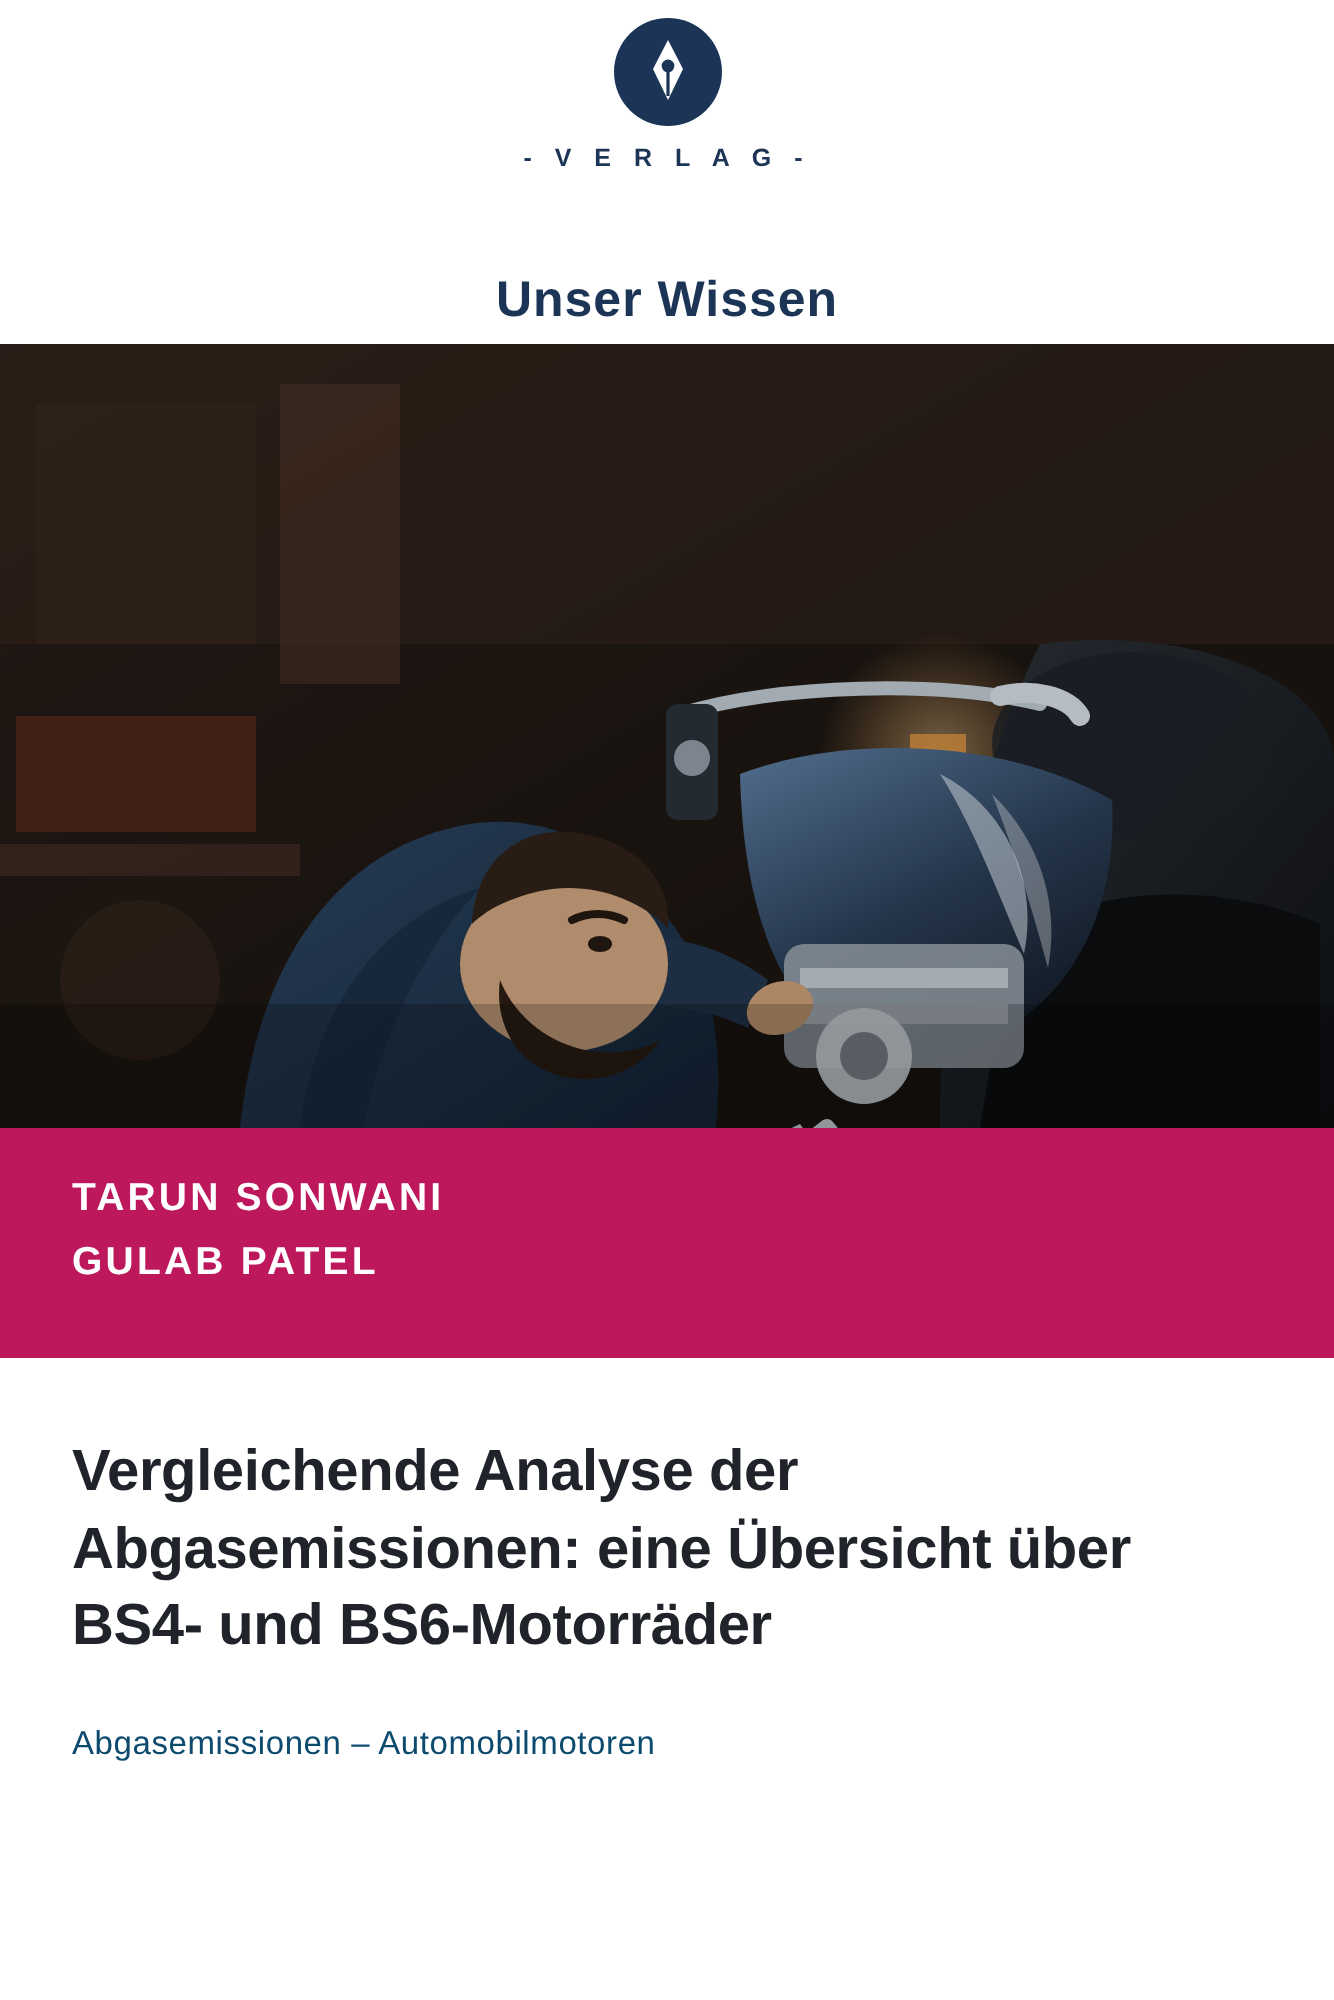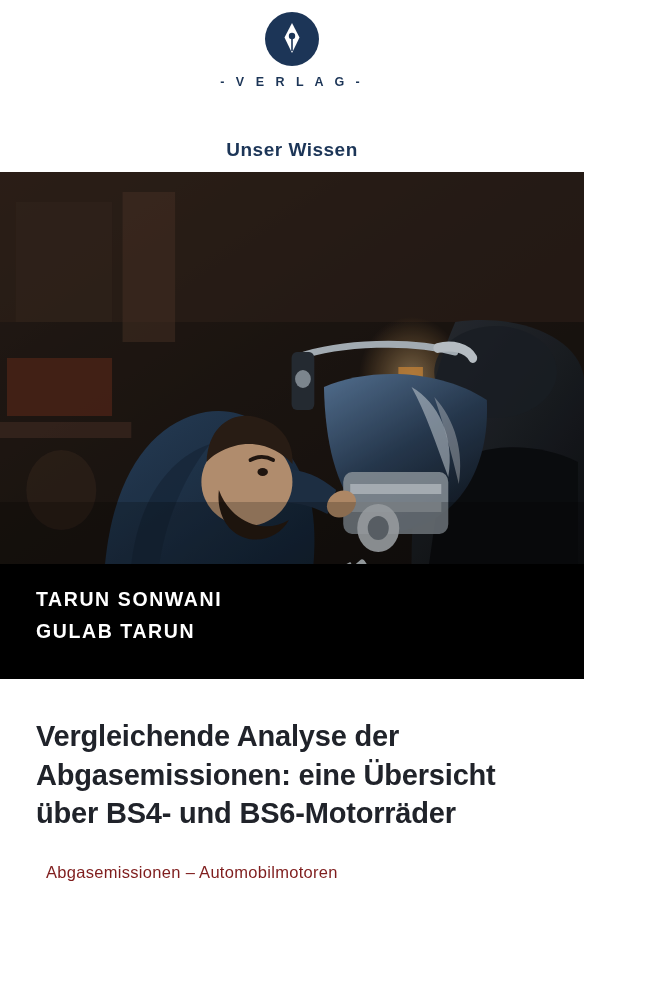--- a/index.html
+++ b/index.html
@@ -8,21 +8,21 @@
   }
   body {
     width: 667px;
     height: 1000px;
     background: #ffffff;
     font-family: "Liberation Sans", sans-serif;
     overflow: hidden;
   }
   .cover {
     position: relative;
-    width: 584px;
+    width: 667px;
     height: 1000px;
     background: #ffffff;
     display: flex;
     flex-direction: column;
   }
 
   
   .logo-block {
     height: 172px;
     display: flex;
@@ -38,21 +38,21 @@
   }
   .verlag-line {
     font-size: 12.5px;
     letter-spacing: 4px;
     color: #1c3557;
     font-weight: bold;
     margin-bottom: 2px;
     white-space: nowrap;
   }
   .unser-wissen {
-    font-size: 19px;
+    font-size: 25px;
     font-weight: bold;
     color: #1c3557;
     letter-spacing: 0.5px;
     white-space: nowrap;
     margin-top: 48px;
   }
 
   
   .photo-band {
     position: relative;
@@ -64,21 +64,21 @@
   .photo-svg {
     position: absolute;
     inset: 0;
     width: 100%;
     height: 100%;
     display: block;
   }
 
   
   .author-band {
-    background: #000000;
+    background: #be185d;
     color: #ffffff;
     padding: 20px 36px 22px 36px;
     height: 115px;
     box-sizing: border-box;
   }
   .author-name {
     font-size: 19.5px;
     font-weight: bold;
     letter-spacing: 1.6px;
     line-height: 1.62;
@@ -95,23 +95,23 @@
   .book-title {
     font-size: 29px;
     font-weight: bold;
     color: #20232a;
     line-height: 1.33;
     letter-spacing: -0.2px;
     margin: 0 0 30px 0;
   }
   .book-subtitle {
     font-size: 16.5px;
-    color: #7f1d1d;
+    color: #0c4a6e;
     letter-spacing: 0.3px;
-    margin: 10px;
+    margin: 0;
   }
 </style>
 </head>
 <body>
 
 <div class="cover">
 
   <div class="logo-block">
     <div class="logo-mark">
       <svg viewBox="0 0 56 56" width="56" height="56" aria-hidden="true">
@@ -207,21 +207,21 @@
       <ellipse cx="300" cy="300" rx="6" ry="4" fill="#241812"></ellipse>
       <path d="M286 288 C294 284 304 284 312 288" stroke="#241812" stroke-width="4" fill="none" stroke-linecap="round"></path>
 
       <rect x="0" y="0" width="667" height="392" fill="#000000" opacity="0.12"></rect>
       <rect x="0" y="330" width="667" height="62" fill="#000000" opacity="0.2"></rect>
     </svg>
   </div>
 
   <div class="author-band">
     <div class="author-name">TARUN SONWANI</div>
-    <div class="author-name">GULAB TARUN</div>
+    <div class="author-name">GULAB PATEL</div>
   </div>
 
   <div class="title-band">
     <h1 class="book-title">Vergleichende Analyse der Abgasemissionen: eine Übersicht über BS4- und BS6-Motorräder</h1>
     <p class="book-subtitle">Abgasemissionen – Automobilmotoren</p>
   </div>
 
 </div>
 
 </body></html>

